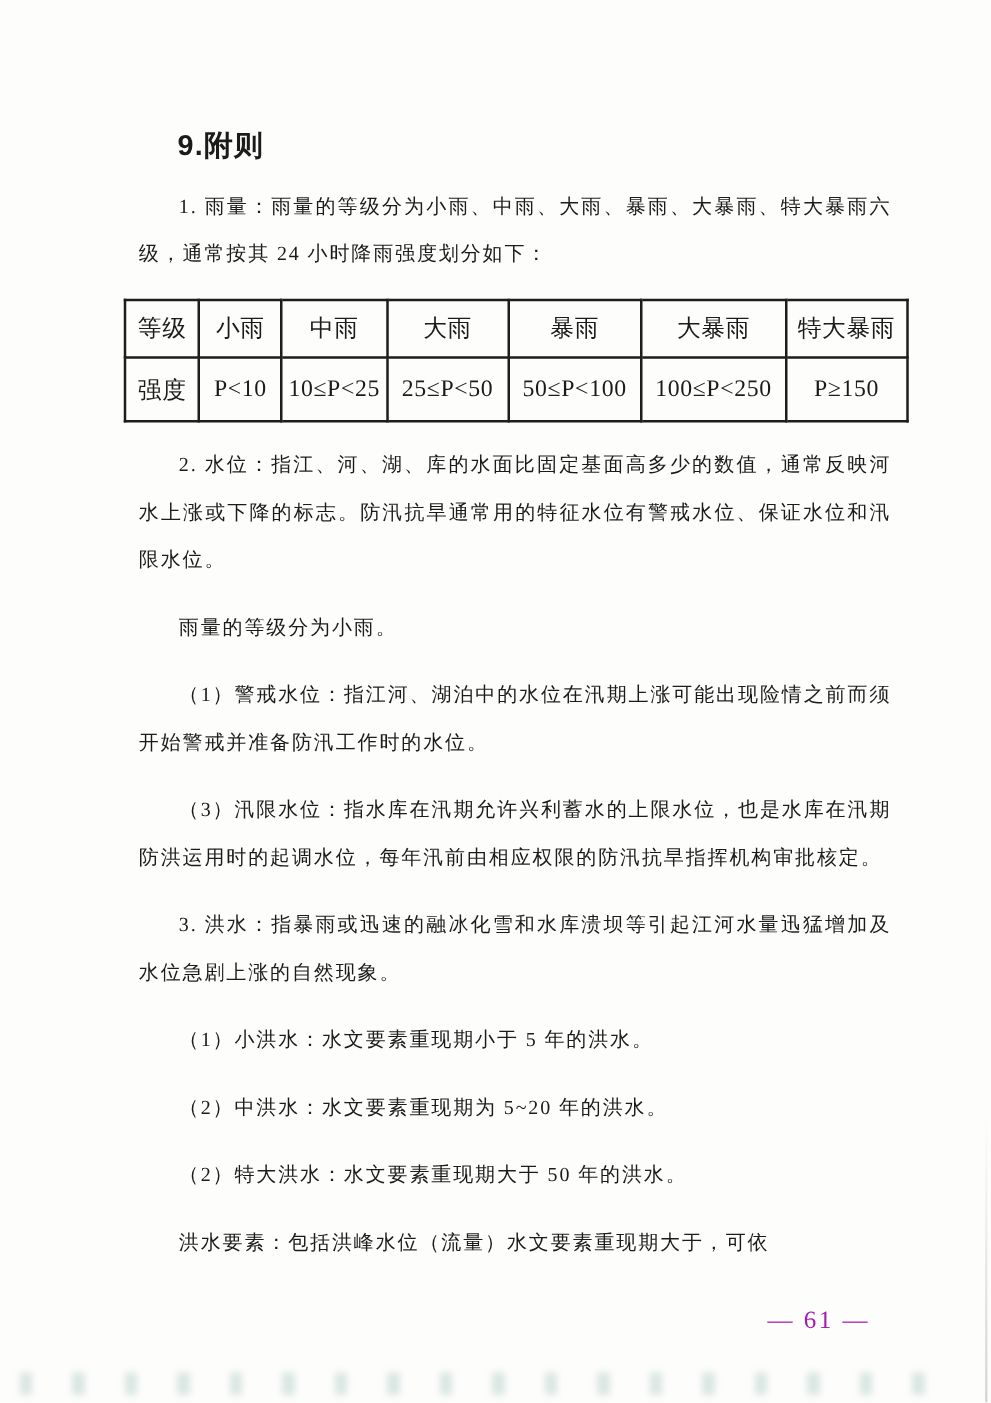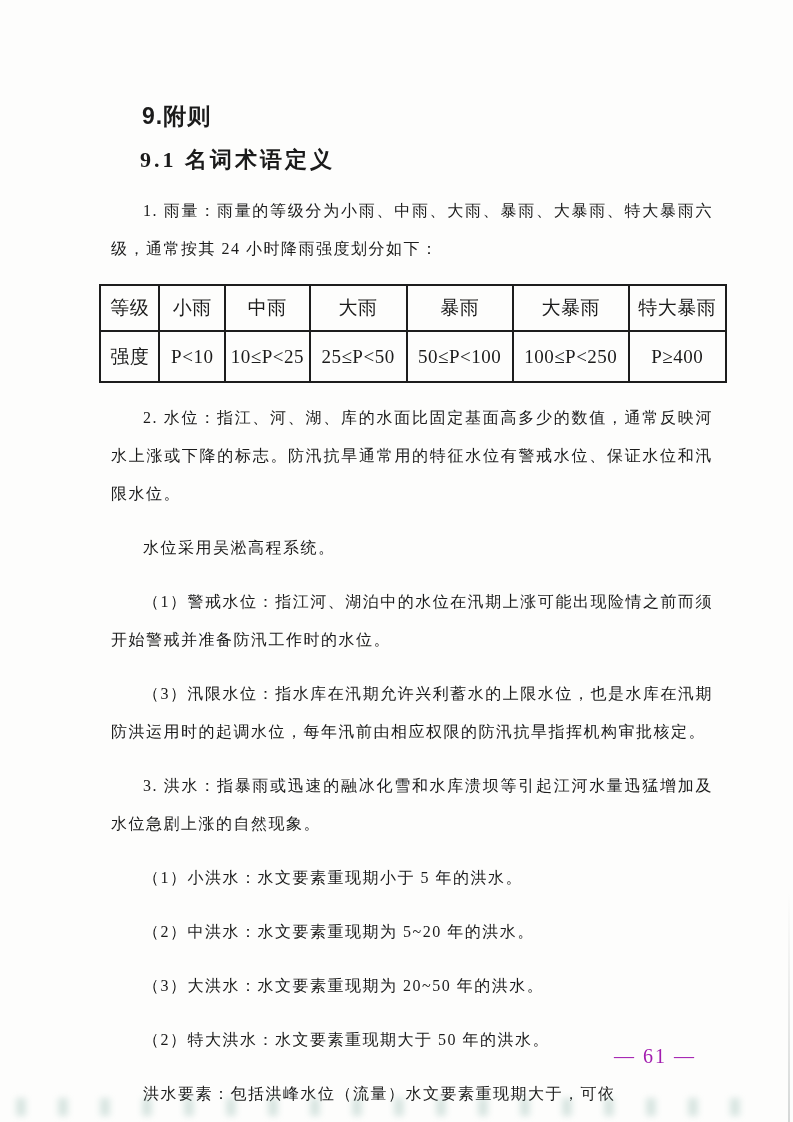--- a/index.html
+++ b/index.html
@@ -82,21 +82,20 @@
     pointer-events: none;
   }
 </style>
 </head>
 <body>
 
 <div class="page">
   <div class="content">
 
     <div class="h-section">9.附则</div>
-    <div class="h-subsection">9.1 名词术语定义</div>
 
     <p class="body-para">1. 雨量：雨量的等级分为小雨、中雨、大雨、暴雨、大暴雨、特大暴雨六级，通常按其 24 小时降雨强度划分如下：</p>
 
     <table class="rain-table">
       <colgroup>
         <col style="width:9.5%">
           <col style="width:10.5%">
           <col style="width:13.5%">
         <col style="width:15.5%">
           <col style="width:17%">
@@ -113,33 +112,32 @@
           <td>大暴雨</td>
           <td>特大暴雨</td>
         </tr>
         <tr class="row-intensity">
           <td>强度</td>
           <td>P&lt;10</td>
           <td>10≤P&lt;25</td>
           <td>25≤P&lt;50</td>
           <td>50≤P&lt;100</td>
           <td>100≤P&lt;250</td>
-          <td>P≥400</td>
+          <td>P≥150</td>
         </tr>
       </tbody>
     </table>
 
     <p class="body-para">2. 水位：指江、河、湖、库的水面比固定基面高多少的数值，通常反映河水上涨或下降的标志。防汛抗旱通常用的特征水位有警戒水位、保证水位和汛限水位。</p>
-    <p class="body-para">水位采用吴淞高程系统。</p>
+    <p class="body-para">雨量的等级分为小雨。</p>
     <p class="body-para">（1）警戒水位：指江河、湖泊中的水位在汛期上涨可能出现险情之前而须开始警戒并准备防汛工作时的水位。</p>
     <p class="body-para">（3）汛限水位：指水库在汛期允许兴利蓄水的上限水位，也是水库在汛期防洪运用时的起调水位，每年汛前由相应权限的防汛抗旱指挥机构审批核定。</p>
     <p class="body-para">3. 洪水：指暴雨或迅速的融冰化雪和水库溃坝等引起江河水量迅猛增加及水位急剧上涨的自然现象。</p>
     <p class="body-para">（1）小洪水：水文要素重现期小于 5 年的洪水。</p>
     <p class="body-para">（2）中洪水：水文要素重现期为 5~20 年的洪水。</p>
-    <p class="body-para">（3）大洪水：水文要素重现期为 20~50 年的洪水。</p>
     <p class="body-para">（2）特大洪水：水文要素重现期大于 50 年的洪水。</p>
     <p class="body-para">洪水要素：包括洪峰水位（流量）水文要素重现期大于，可依</p>
 
   </div>
 
   <div class="page-number">— 61 —</div>
   <div class="bleed-marks"></div>
   <div class="scan-edge"></div>
 </div>
 

